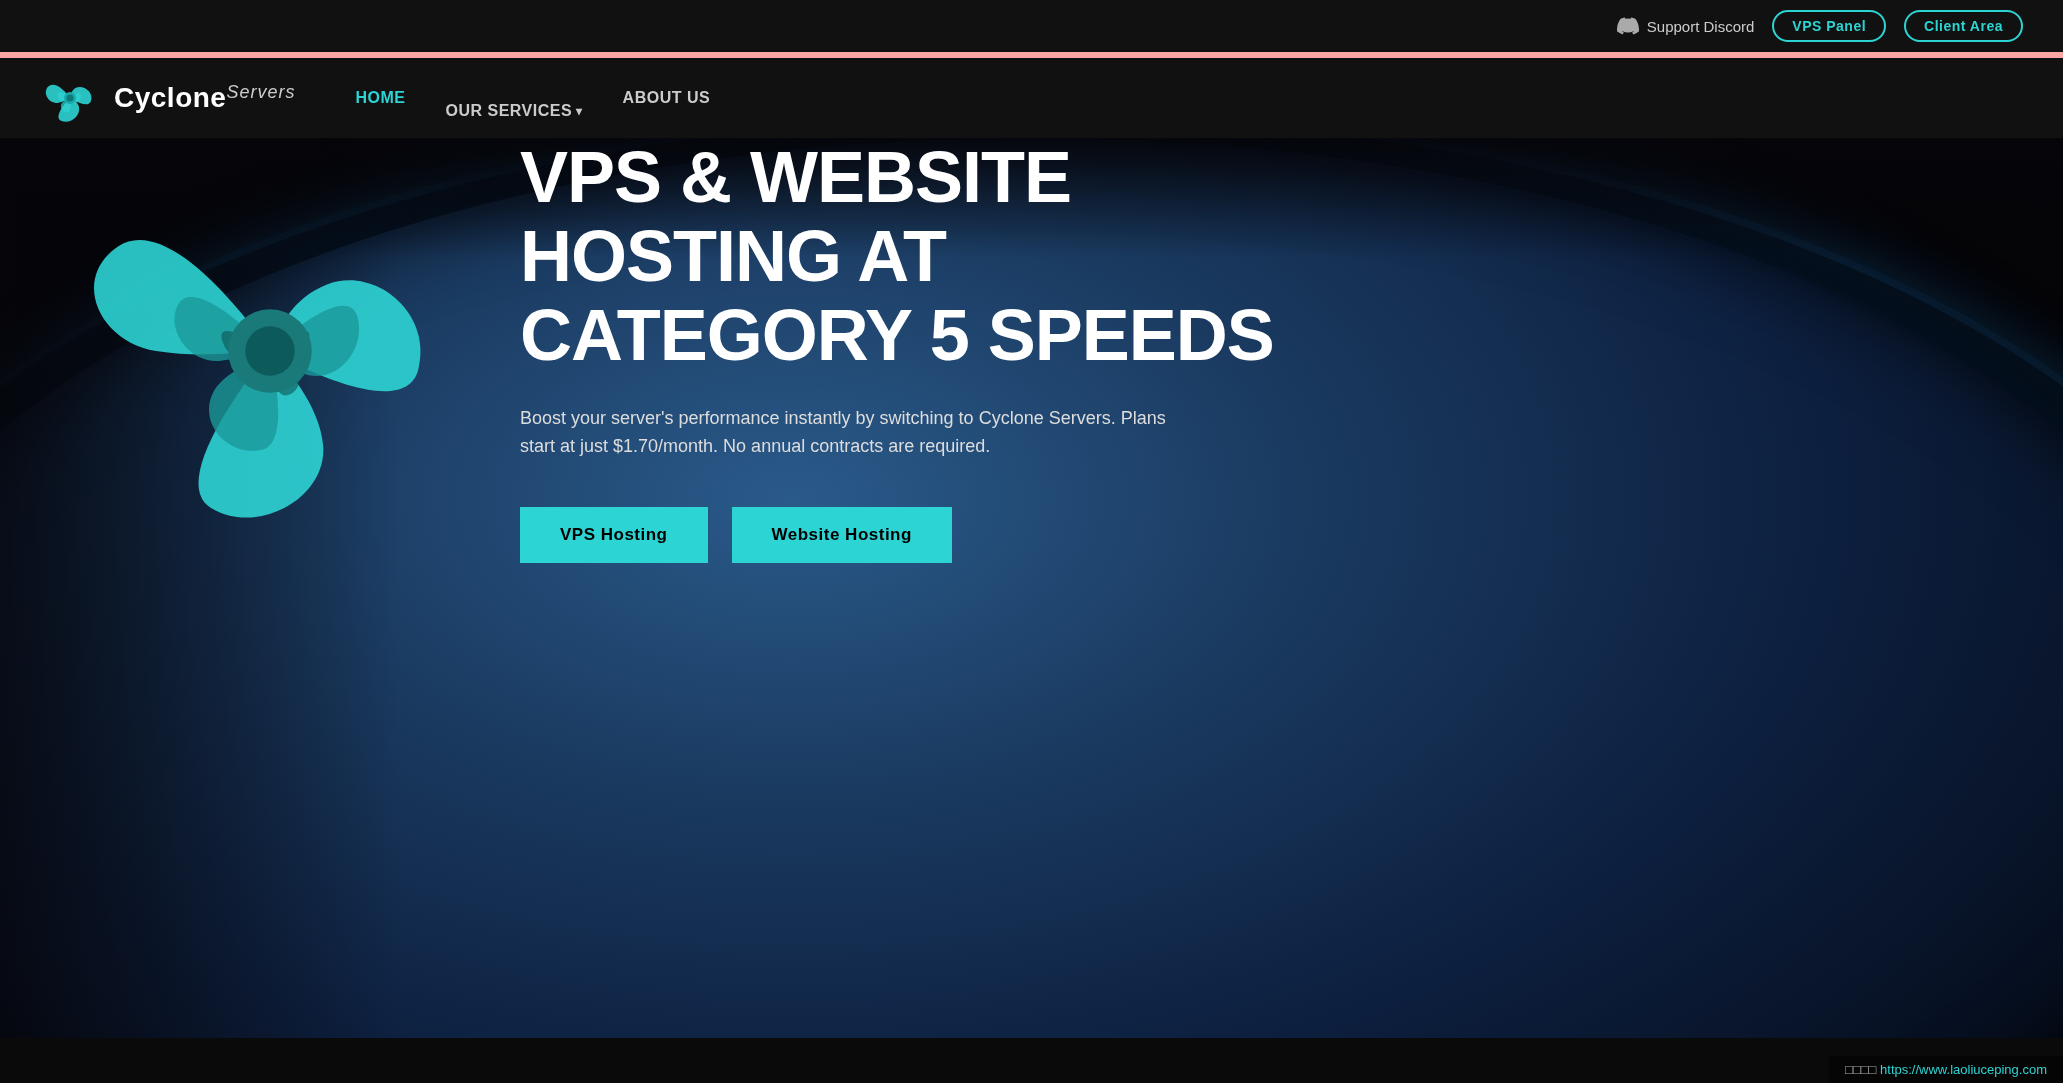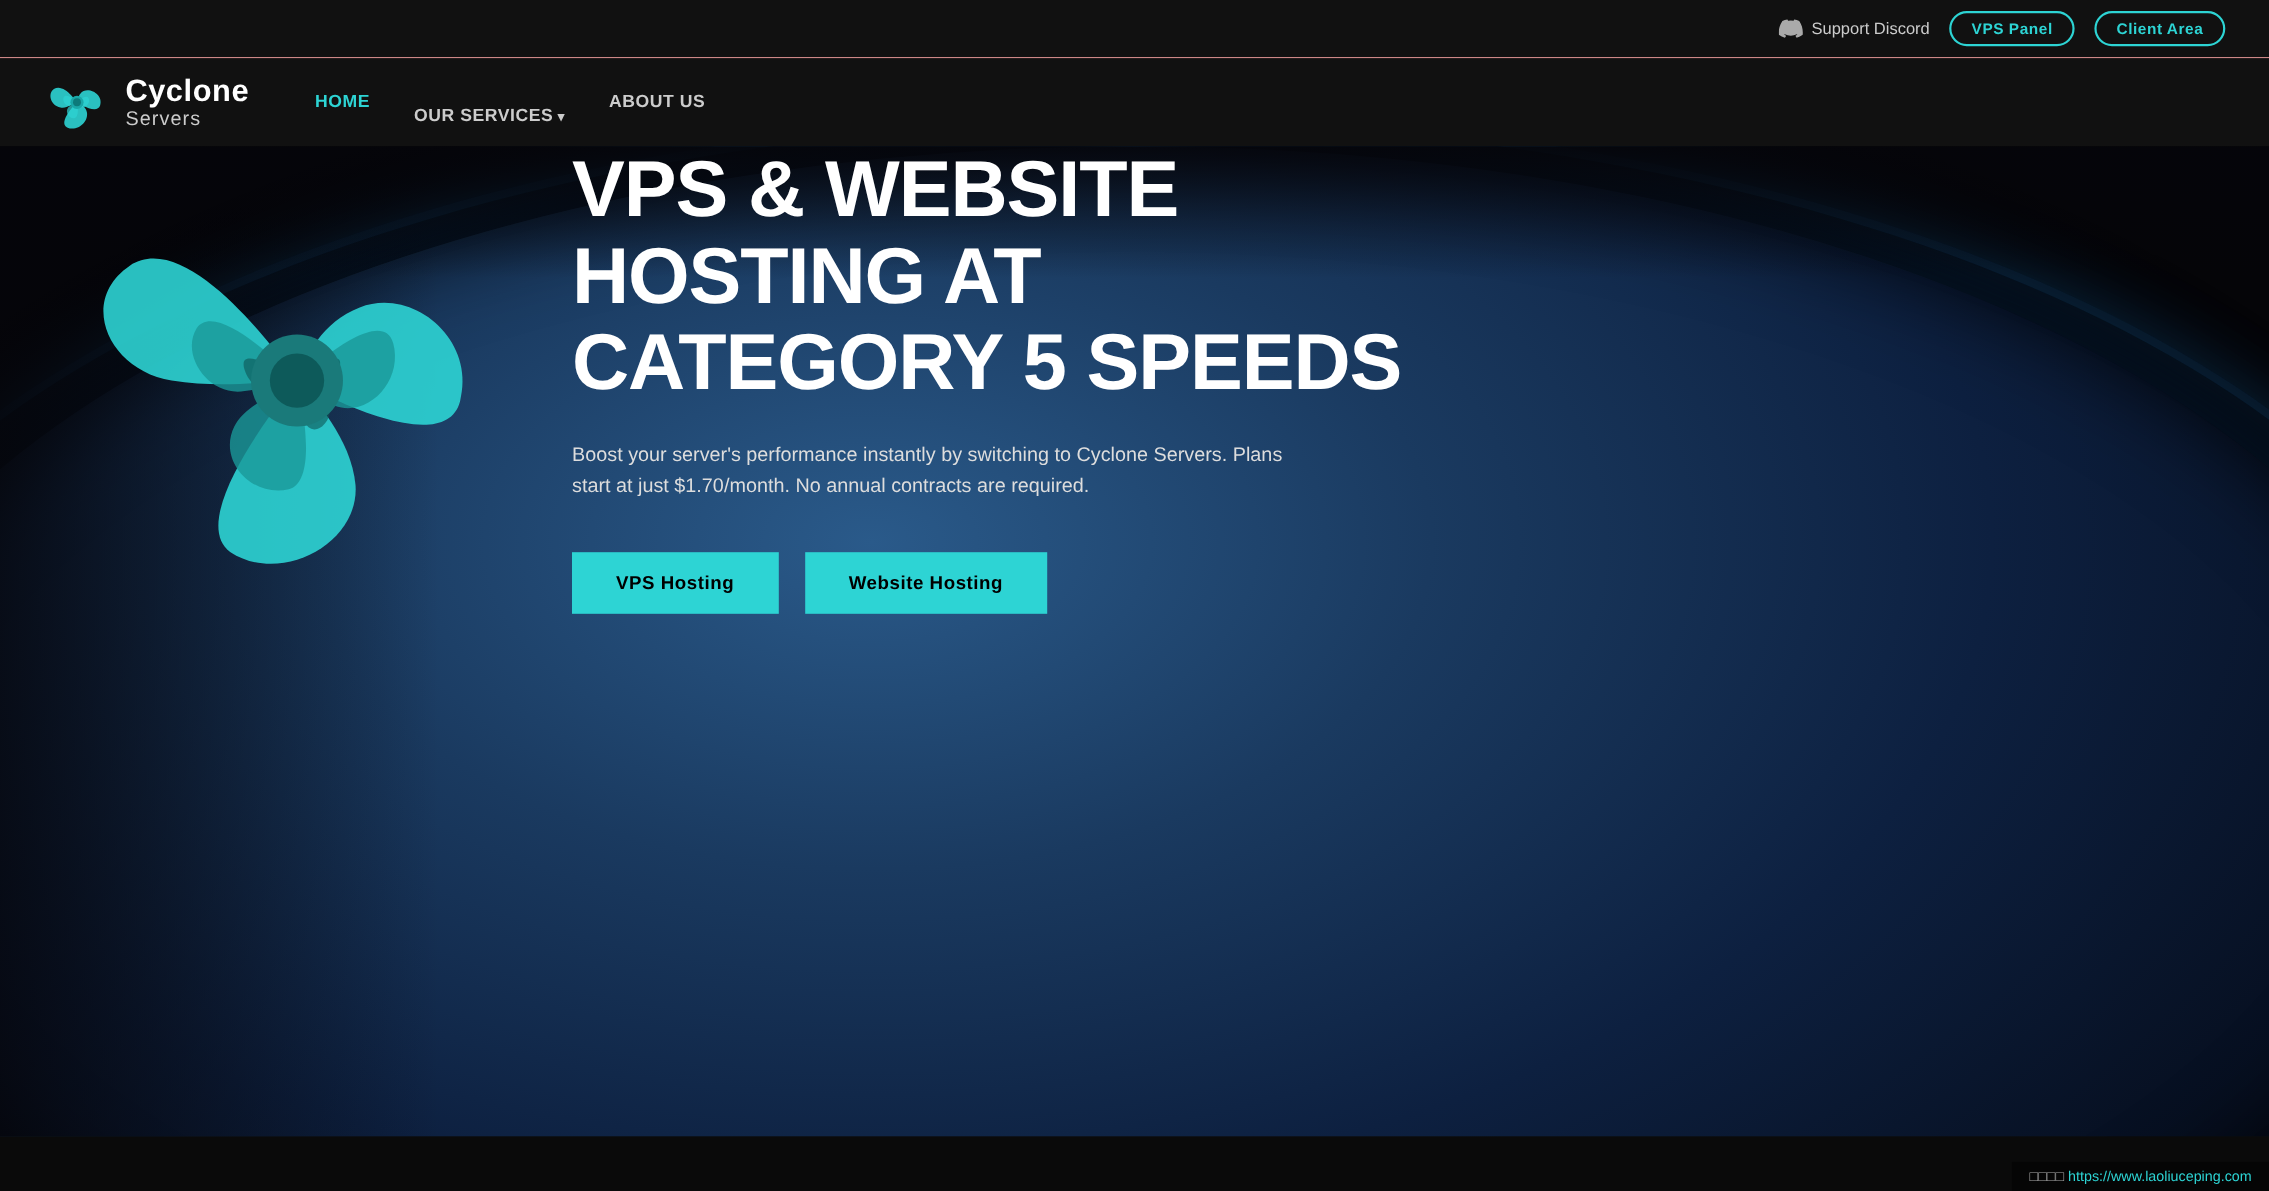--- a/index.html
+++ b/index.html
@@ -14,21 +14,21 @@
     }
 
     
     .top-bar {
       background: #111;
       display: flex;
       justify-content: flex-end;
       align-items: center;
       padding: 10px 40px;
       gap: 18px;
-      border-bottom: 1px solid #fca5a5;
+      border-bottom: 6px solid #fca5a5;
     }
 
     .support-discord {
       display: flex;
       align-items: center;
       gap: 8px;
       color: #ccc;
       font-size: 15px;
       cursor: pointer;
     }
@@ -68,34 +68,35 @@
       cursor: pointer;
     }
 
     .logo-icon {
       width: 60px;
       height: 60px;
     }
 
     .logo-text {
       display: flex;
-      flex-direction: column;
+      flex-direction: row;
       line-height: 1.1;
     }
 
     .logo-cyclone {
       font-size: 28px;
       font-weight: 700;
       color: #fff;
       letter-spacing: 0.5px;
     }
 
     .logo-servers {
       font-size: 18px;
       color: #ccc;
+      font-style: italic;
       letter-spacing: 1px;
     }
 
     .nav-links {
       display: flex;
       align-items: center;
       gap: 40px;
       list-style: none;
     }
 

